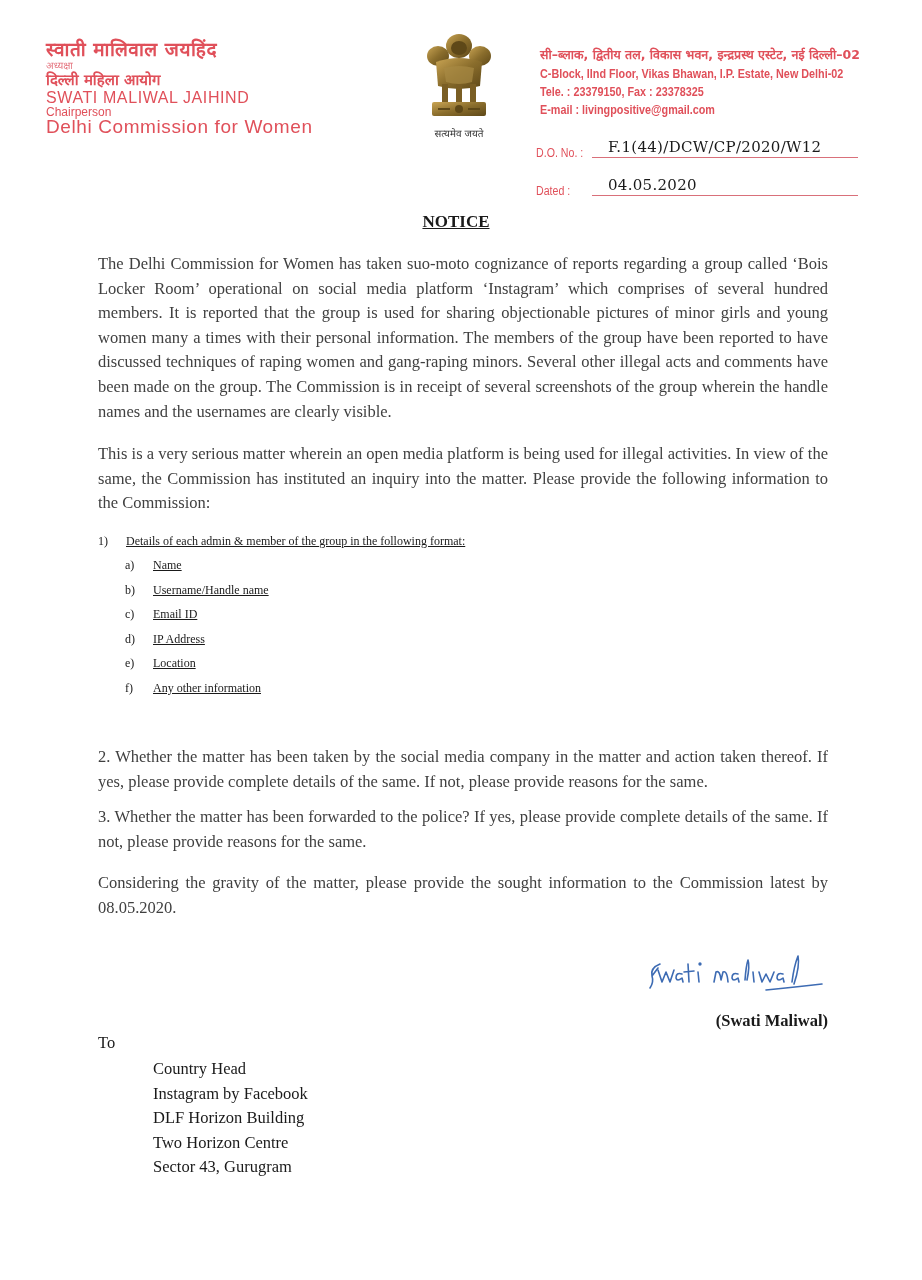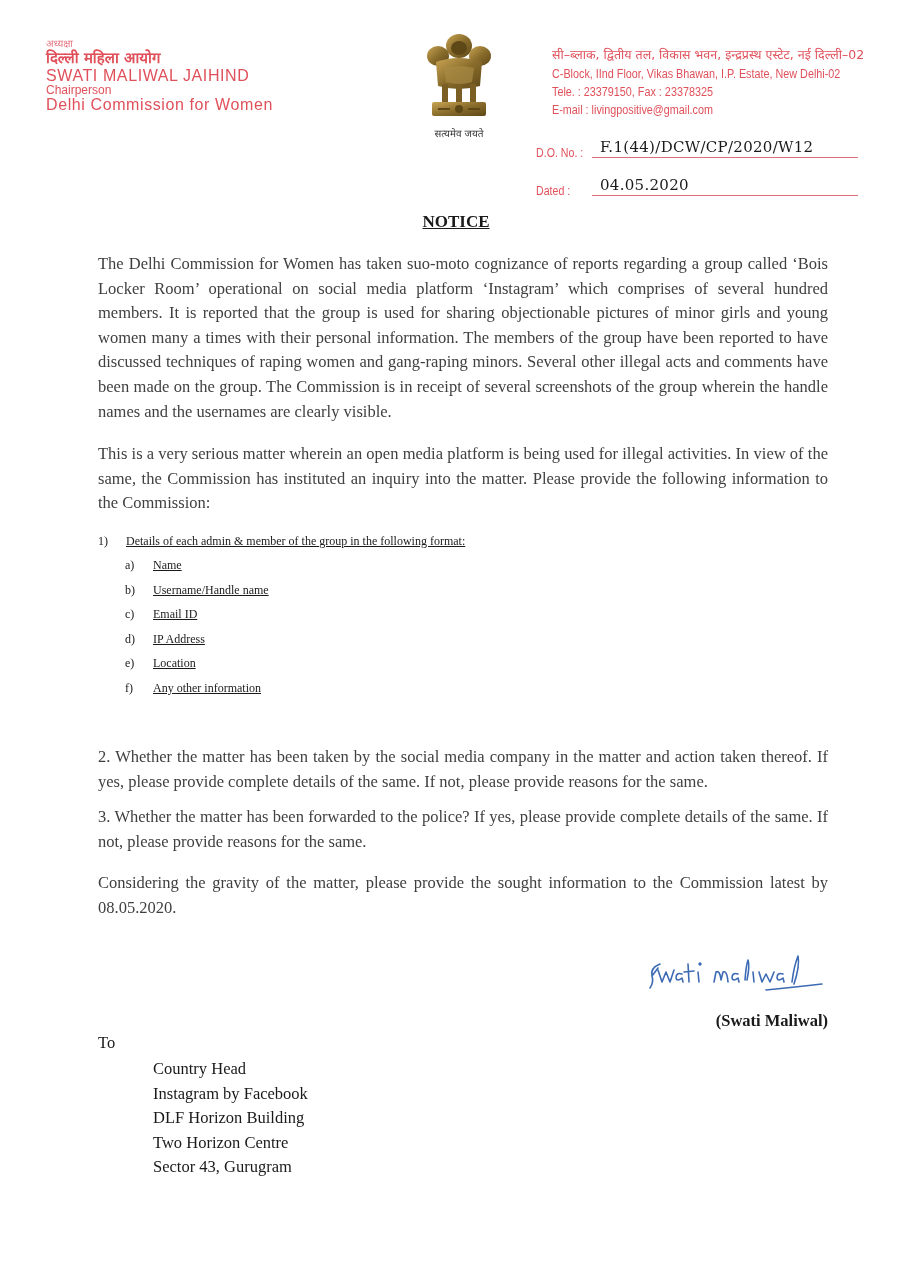--- a/index.html
+++ b/index.html
@@ -34,33 +34,33 @@
     .lh-en-name {
       font-family: "Liberation Sans", "DejaVu Sans", sans-serif;
       font-size: 16px; letter-spacing: 0.6px; line-height: 16px;
     }
     .lh-en-role {
       font-family: "Liberation Sans", "DejaVu Sans", sans-serif;
       font-size: 12px; line-height: 12px;
     }
     .lh-en-org {
       font-family: "Liberation Sans", "DejaVu Sans", sans-serif;
-      font-size: 16px; letter-spacing: 0.6px; line-height: 18px;
+      font-size: 19px; letter-spacing: 0.6px; line-height: 18px;
     }
 
     
     .emblem { left: 414px; top: 28px; width: 90px; height: 115px; }
     .emblem-motto {
       position: absolute; left: 0; top: 98px; width: 90px;
       text-align: center; font-family: "DejaVu Sans", sans-serif;
       font-size: 10px; color: #333;
     }
 
     
-    .lh-right { left: 552px; top: 44px; color: #e0505a; }
+    .lh-right { left: 540px; top: 44px; color: #e0505a; font-weight: bold; }
     .lh-right .line1 {
       font-family: "DejaVu Sans", sans-serif; font-size: 12.5px;
       line-height: 21px; white-space: nowrap;
     }
     .lh-right .line {
       font-family: "Liberation Sans", "DejaVu Sans", sans-serif;
       font-size: 12px; line-height: 18px; white-space: nowrap;
       transform: scaleX(0.9); transform-origin: left;
     }
 
@@ -69,21 +69,21 @@
       position: absolute; left: 0; bottom: 0;
       font-family: "Liberation Sans", "DejaVu Sans", sans-serif;
       font-size: 12.5px; color: #e0505a;
       transform: scaleX(0.85); transform-origin: left;
     }
     .ref-line {
       position: absolute; left: 56px; right: 0; bottom: 2px;
       border-bottom: 1px solid #d9707a;
     }
     .ref-value {
-      position: absolute; left: 64px; bottom: 4px;
+      position: absolute; left: 72px; bottom: 4px;
       font-family: "DejaVu Serif", serif; font-size: 15px; color: #1a1a1a;
       letter-spacing: 0.3px;
     }
 
     
     .title {
       left: 0; width: 912px; top: 212px; text-align: center;
       font-weight: bold; font-size: 17px; text-decoration: underline;
     }
     .para {
@@ -102,20 +102,21 @@
       left: 600px; width: 228px; top: 1011px; text-align: right;
       font-weight: bold; font-size: 16.5px;
     }
     .to { left: 98px; top: 1033px; font-size: 16.5px; }
     .addr { left: 153px; top: 1057px; font-size: 16.5px; line-height: 24.6px; }
   </style>
 </head>
 <body>
 
 <div class="abs lh-left">
+  <div class="lh-hindi-name">स्वाती मालिवाल जयहिंद</div>
   <div class="lh-hindi-small">अध्यक्षा</div>
   <div class="lh-hindi-org">दिल्ली महिला आयोग</div>
   <div class="lh-en-name">SWATI MALIWAL JAIHIND</div>
   <div class="lh-en-role">Chairperson</div>
   <div class="lh-en-org">Delhi Commission for Women</div>
 </div>
 
 <div class="abs emblem">
   <svg width="90" height="98" viewBox="0 0 90 98">
     <defs>

